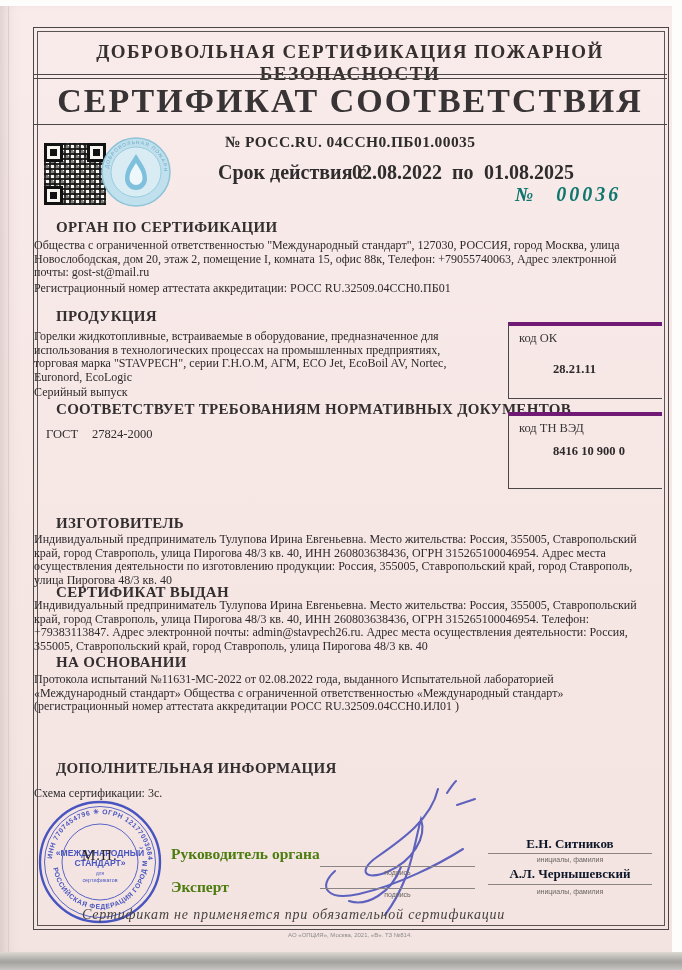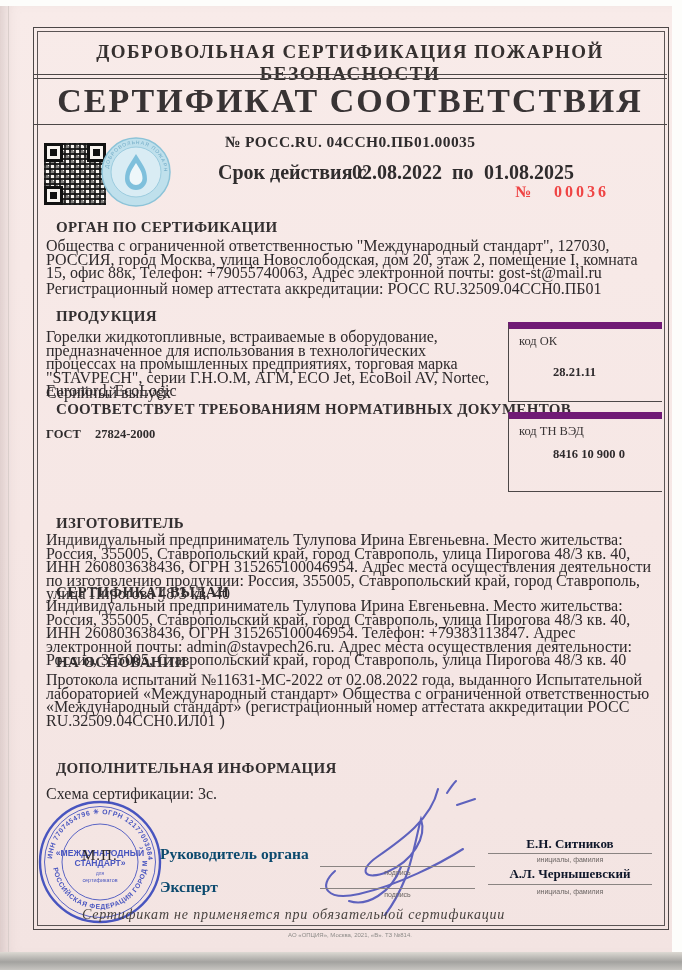--- a/index.html
+++ b/index.html
@@ -18,52 +18,52 @@
   .banner{position:absolute;left:33px;top:41px;width:634px;text-align:center;
           font-size:19px;font-weight:bold;letter-spacing:1.5px;color:#35302f;}
   .rule-double{position:absolute;left:33px;width:634px;height:3px;
           border-top:1px solid #4c4747;border-bottom:1px solid #4c4747;}
   .rule-single{position:absolute;left:33px;width:634px;height:0;border-top:1.5px solid #4c4747;}
   .doc-title{position:absolute;left:33px;top:82px;width:634px;text-align:center;
           font-size:34px;font-weight:bold;letter-spacing:2px;color:#38white;color:#383334;}
   .cert-no{position:absolute;left:33px;top:133px;width:634px;text-align:center;
           font-size:15.5px;font-weight:bold;letter-spacing:.4px;}
   .validity span{position:absolute;font-size:20px;font-weight:bold;}
-  .blank-no{position:absolute;left:515px;top:183px;font-size:16px;font-weight:bold;
-          color:#ef4444;letter-spacing:1px;}
+  .blank-no{position:absolute;left:515px;top:183px;font-size:20px;font-weight:bold;
+          color:#0f766e;letter-spacing:1px;font-style:italic;}
   .blank-no .digits{margin-left:22px;letter-spacing:3px;}
 
   .qr{position:absolute;left:44px;top:143px;width:62px;height:62px;background:
       repeating-linear-gradient(0deg,rgba(20,20,20,.9) 0 2px,transparent 2px 5px),
       repeating-linear-gradient(90deg,rgba(25,25,25,.85) 0 2px,transparent 2px 5px),
       repeating-linear-gradient(45deg,rgba(15,15,15,.5) 0 3px,transparent 3px 7px),#f7f3ef;}
   .qr .finder{position:absolute;width:13px;height:13px;border:3px solid #111;background:#f7f3ef;}
   .qr .finder::after{content:"";position:absolute;left:3px;top:3px;width:7px;height:7px;background:#111;}
   .qr .f1{left:0;top:0}.qr .f2{right:0;top:0}.qr .f3{left:0;bottom:0}
 
   .emblem{position:absolute;left:100px;top:136px;width:72px;height:72px;}
 
   .sec-title{position:absolute;left:56px;font-size:15px;font-weight:bold;letter-spacing:.3px;color:#332f30;}
-  .body-text{position:absolute;left:46px;font-size:16px;line-height:13.6px;color:#2e2a2c;text-align:left;}
+  .body-text{position:absolute;left:34px;font-size:12px;line-height:13.6px;color:#2e2a2c;text-align:left;}
 
   .code-box{position:absolute;left:508px;width:153px;height:72px;
-            border-top:7px solid #701a75;border-left:1px solid #4c4747;border-bottom:1px solid #4c4747;}
+            border-top:4px solid #701a75;border-left:1px solid #4c4747;border-bottom:1px solid #4c4747;}
   .code-box .lbl{position:absolute;left:10px;top:5px;font-size:12.5px;color:#3a3536;}
   .code-box .val{position:absolute;left:4px;top:36px;font-size:12.5px;font-weight:bold;color:#2e2a2c;margin-left:40px;}
   .code-box.tnved .val{top:28px;}
 
-  .gost-row{position:absolute;left:46px;top:427px;font-size:12.5px;font-weight:bold;text-align:right;}
+  .gost-row{position:absolute;left:46px;top:427px;font-size:12.5px;font-weight:normal;text-align:right;}
   .gost-row .g2{margin-left:14px;}
 
   .stamp{position:absolute;left:36px;top:798px;width:128px;height:128px;opacity:.92;}
   .mp-mark{position:absolute;left:82px;top:847px;font-size:15px;color:#2b2829;letter-spacing:1px;}
 
   .signature{position:absolute;left:305px;top:775px;width:190px;height:155px;}
 
-  .role-label{position:absolute;left:160px;font-size:15.5px;font-weight:bold;color:#0c4a6e;}
+  .role-label{position:absolute;left:171px;font-size:15.5px;font-weight:bold;color:#4d7c0f;}
   .sig-line{position:absolute;height:0;border-top:1px solid #8a8482;}
   .sig-caption{position:absolute;text-align:center;font-family:"Liberation Sans",sans-serif;
                font-size:7px;color:#6b6563;}
   .sig-name{position:absolute;text-align:center;font-size:13px;font-weight:bold;color:#0f172a;}
 
   .footer-note{position:absolute;left:82px;top:907px;font-size:14px;font-style:italic;
                letter-spacing:.8px;color:#47423f;}
   .printer{position:absolute;left:33px;top:932px;width:634px;text-align:center;
            font-family:"Liberation Sans",sans-serif;font-size:6px;color:#8d8b88;}
 </style>

